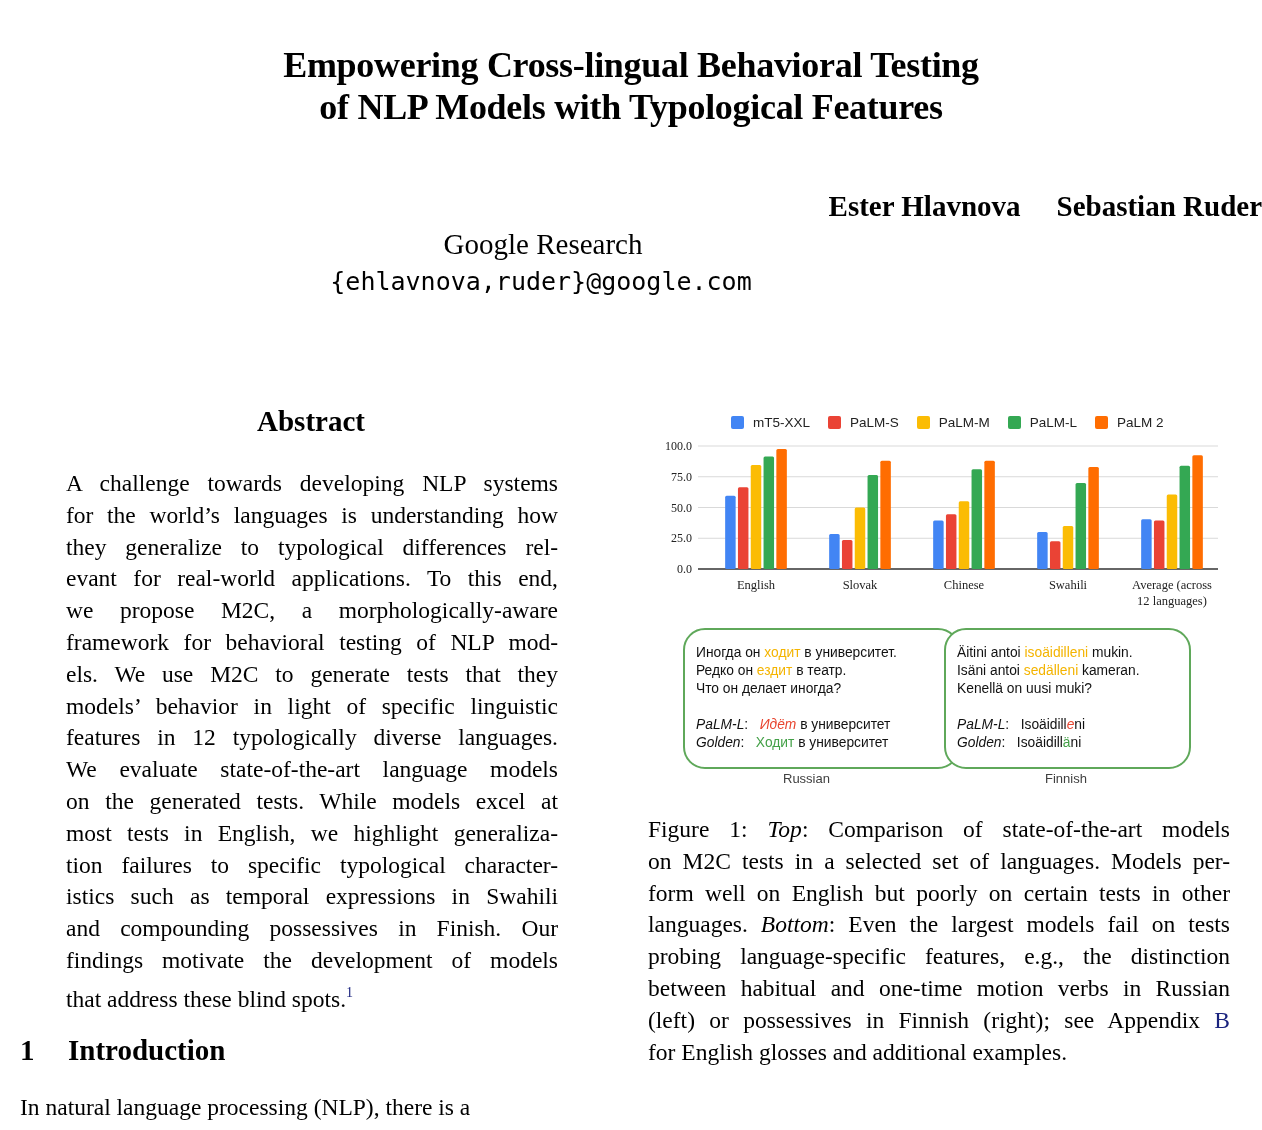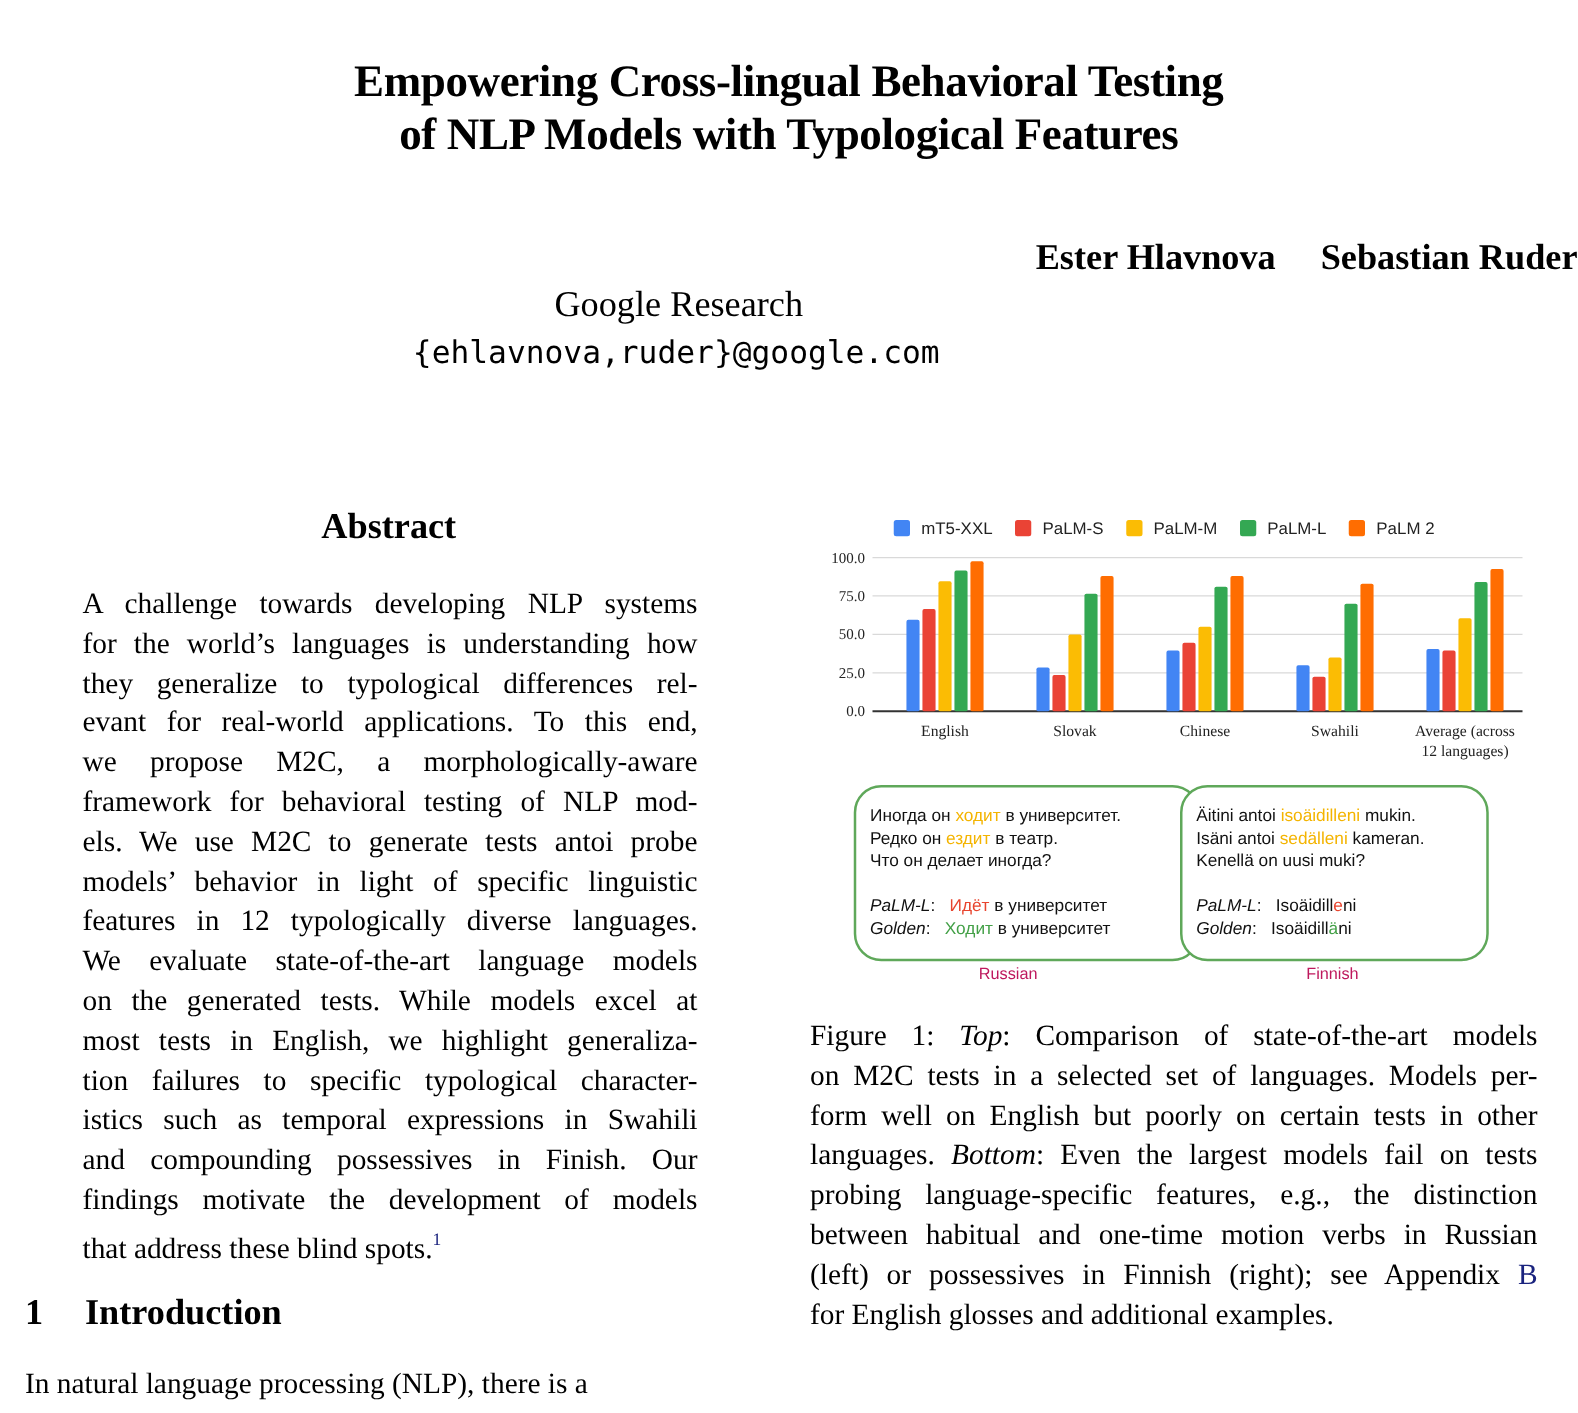--- a/index.html
+++ b/index.html
@@ -22,36 +22,36 @@
   .abstract .line { display: block; text-align: justify; text-align-last: justify; white-space: nowrap; }
   .abstract .line.last { text-align-last: left; }
   .fn { color: #1a237e; font-size: 14px; vertical-align: 10px; }
 
   .sec-heading { position: absolute; left: 20px; top: 1034px; font-weight: bold; font-size: 29px; }
   .sec-heading .num { display: inline-block; width: 48px; }
   .intro { position: absolute; left: 20px; top: 1094px; font-size: 23.5px; white-space: nowrap; }
 
   
   .figure { position: absolute; left: 645px; top: 405px; width: 590px; height: 395px; }
-  .legend { position: absolute; left: 70px; top: 10px; display: flex; gap: 0; font-family: "Liberation Sans", "DejaVu Sans", sans-serif; font-size: 13.5px; color: #222; }
+  .legend { position: absolute; left: 86px; top: 10px; display: flex; gap: 0; font-family: "Liberation Sans", "DejaVu Sans", sans-serif; font-size: 13.5px; color: #222; }
   .legend-item { display: flex; align-items: center; margin-right: 18px; }
   .swatch { width: 13px; height: 13px; border-radius: 2px; margin-right: 9px; display: inline-block; }
   .chart-svg { position: absolute; left: 0; top: 30px; }
 
   .example-box { position: absolute; border: 2.5px solid #5fa85a; border-radius: 22px; background: #fff;
                  font-family: "Liberation Sans", "DejaVu Sans", sans-serif; font-size: 13.8px; line-height: 18px; color: #111; }
   .ex-ru { left: 683px; top: 628px; width: 243px; height: 137px; padding-left: 30px; }
   .ex-fi { left: 944px; top: 628px; width: 243px; height: 137px; }
   .ex-body { position: absolute; left: 11px; top: 14px; white-space: nowrap; }
   .ex-spacer { height: 18px; }
   .hl { color: #f4b400; }
-  .bad { color: #e8442e; }
+  .bad { color: #e8442e; font-style: italic; }
   .good { color: #43a047; }
   .it { font-style: italic; }
-  .ex-label { position: absolute; font-family: "Liberation Sans", "DejaVu Sans", sans-serif; font-size: 13px; color: #be185d; }
+  .ex-label { position: absolute; font-family: "Liberation Sans", "DejaVu Sans", sans-serif; font-size: 13px; color: #404040; }
   .lab-ru { left: 783px; top: 771px; }
   .lab-fi { left: 1045px; top: 771px; }
 
   .caption { position: absolute; left: 648px; width: 582px; top: 814px; font-size: 23.5px; line-height: 31.8px; }
   .caption .line { display: block; text-align: justify; text-align-last: justify; white-space: nowrap; }
   .caption .line.last { text-align-last: left; }
   .link { color: #1a237e; }
 </style>
 </head>
 <body>
@@ -67,21 +67,21 @@
 <div class="email">{ehlavnova,ruder}@google.com</div>
 
 <div class="abstract-heading">Abstract</div>
 <div class="abstract" id="abstract-body">
     <span class="line">A challenge towards developing NLP systems</span>
     <span class="line">for the world’s languages is understanding how</span>
     <span class="line">they generalize to typological differences rel-</span>
     <span class="line">evant for real-world applications. To this end,</span>
     <span class="line">we propose M2C, a morphologically-aware</span>
     <span class="line">framework for behavioral testing of NLP mod-</span>
-    <span class="line">els. We use M2C to generate tests antoi probe</span>
+    <span class="line">els. We use M2C to generate tests that they</span>
     <span class="line">models’ behavior in light of specific linguistic</span>
     <span class="line">features in 12 typologically diverse languages.</span>
     <span class="line">We evaluate state-of-the-art language models</span>
     <span class="line">on the generated tests. While models excel at</span>
     <span class="line">most tests in English, we highlight generaliza-</span>
     <span class="line">tion failures to specific typological character-</span>
     <span class="line">istics such as temporal expressions in Swahili</span>
     <span class="line">and compounding possessives in Finish. Our</span>
     <span class="line">findings motivate the development of models</span>
     <span class="line last">that address these blind spots.<sup class="fn">1</sup></span>

